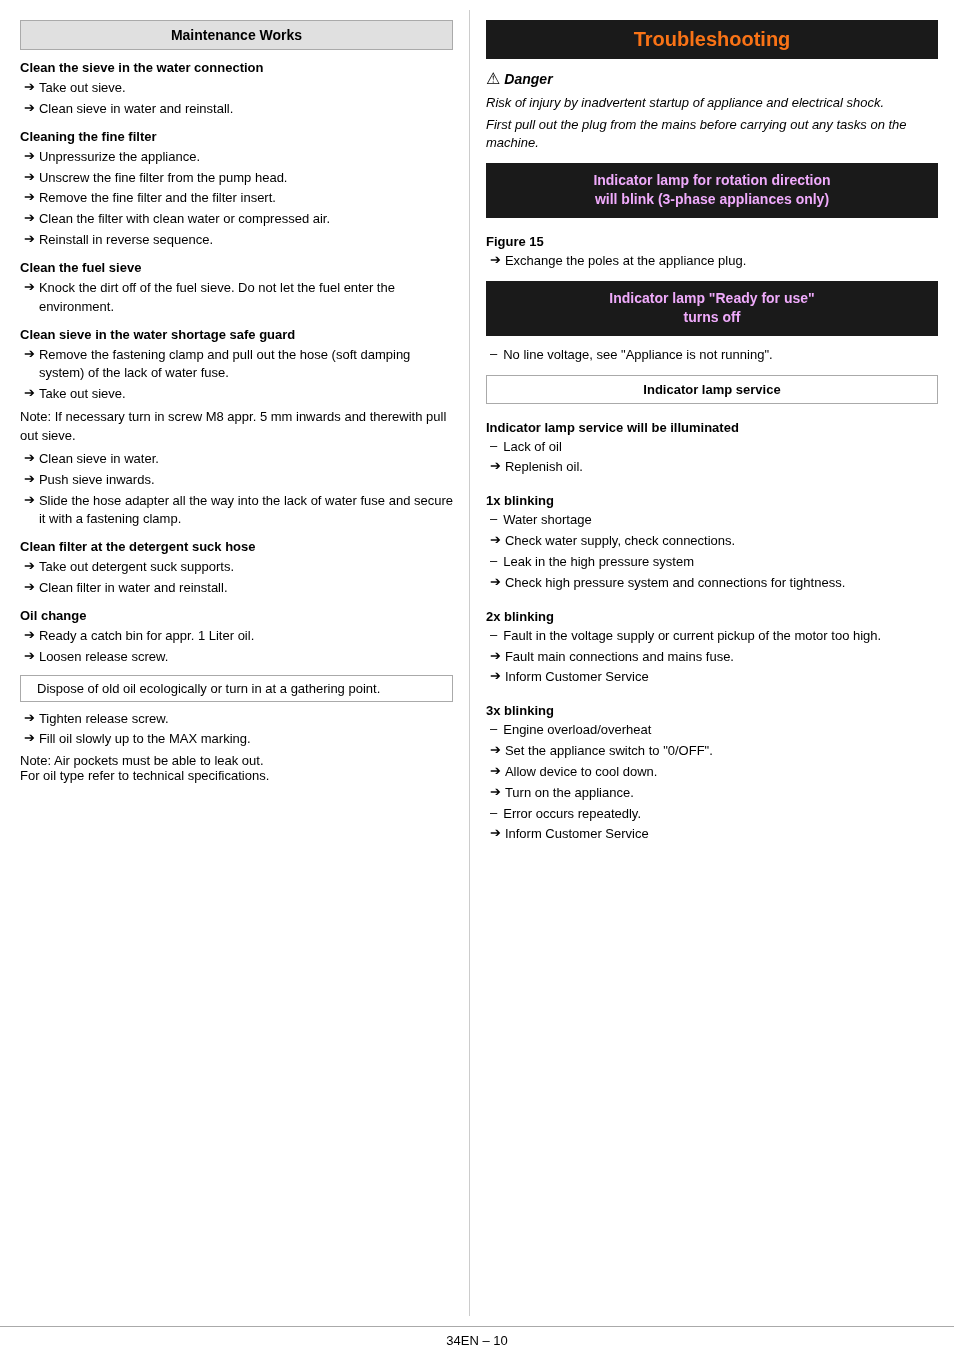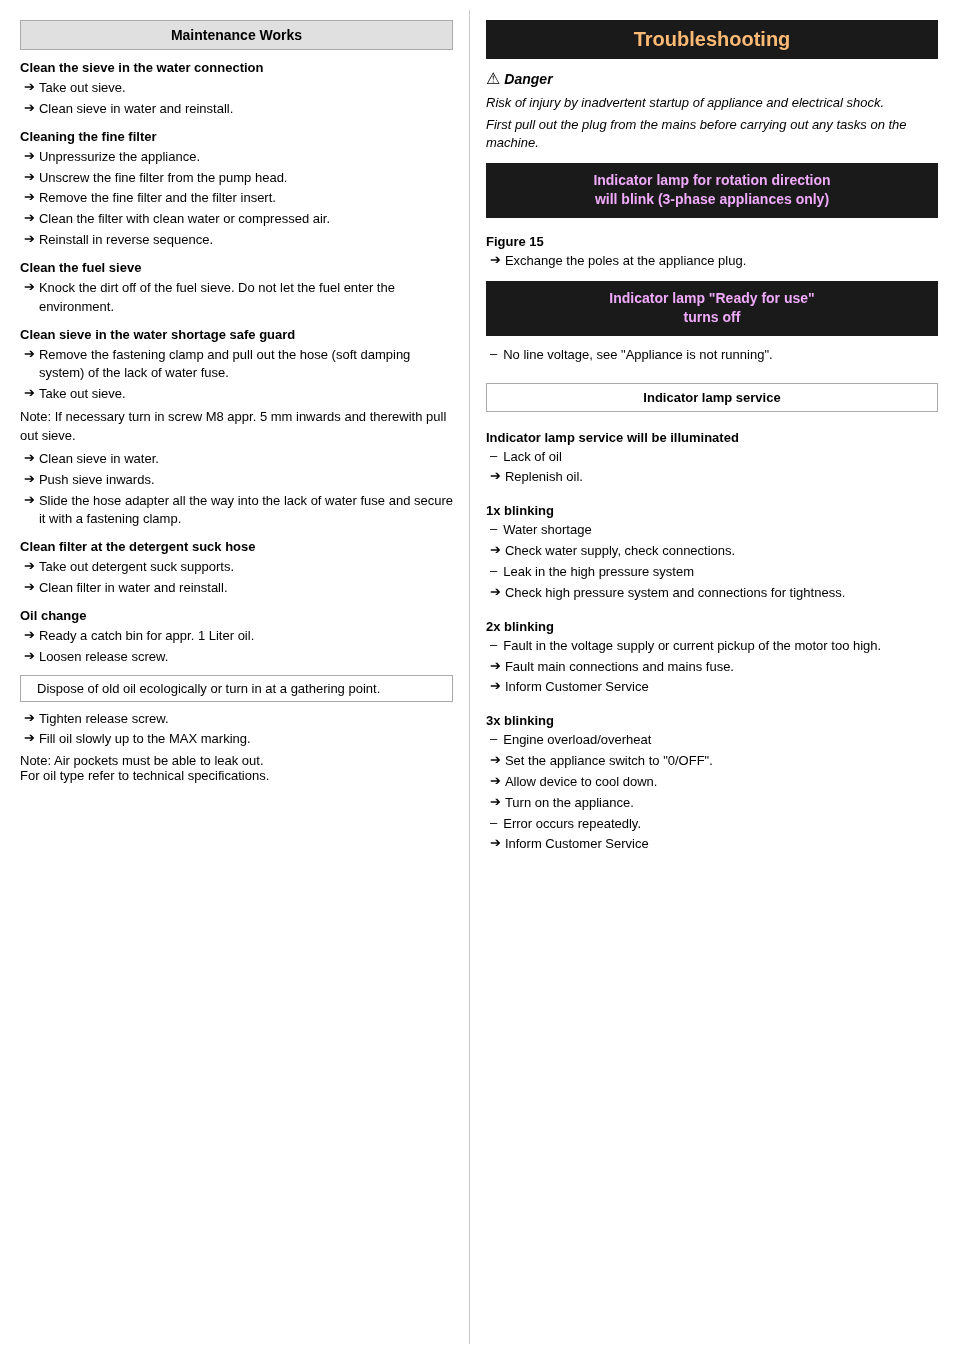--- a/index.html
+++ b/index.html
@@ -6,21 +6,21 @@
     body {
       font-family: Arial, Helvetica, sans-serif;
       font-size: 13px;
       background: #fff;
       width: 954px;
       min-height: 1354px;
       color: #000;
     }
     .page {
       display: flex;
-      flex-direction: row;
+      flex-direction: column;
       width: 954px;
       min-height: 1354px;
       padding: 0;
     }
     .main-content {
       display: flex;
       flex: 1;
       padding: 10px 0 10px 0;
     }
     .left-col {
@@ -36,21 +36,21 @@
       background: #e0e0e0;
       text-align: center;
       font-weight: bold;
       font-size: 14px;
       padding: 6px 8px;
       border: 1px solid #aaa;
       margin-bottom: 10px;
     }
     .right-header {
       background: #1a1a1a;
-      color: #fdba74;
+      color: #f97316;
       text-align: center;
       font-weight: bold;
       font-size: 20px;
       padding: 8px 8px;
       margin-bottom: 10px;
     }
     .section-title {
       font-weight: bold;
       font-size: 13px;
       margin-bottom: 4px;
@@ -120,21 +120,21 @@
       padding: 8px 10px;
       margin: 10px 0;
       line-height: 1.4;
     }
     .indicator-box-outline {
       border: 1px solid #aaa;
       text-align: center;
       font-weight: bold;
       font-size: 13px;
       padding: 6px 16px;
-      margin: 18px 0;
+      margin: 10px 0;
     }
     .sub-section-title {
       font-weight: bold;
       font-size: 13px;
       margin-top: 16px;
       margin-bottom: 3px;
     }
     .footer {
       display: flex;
       justify-content: center;

